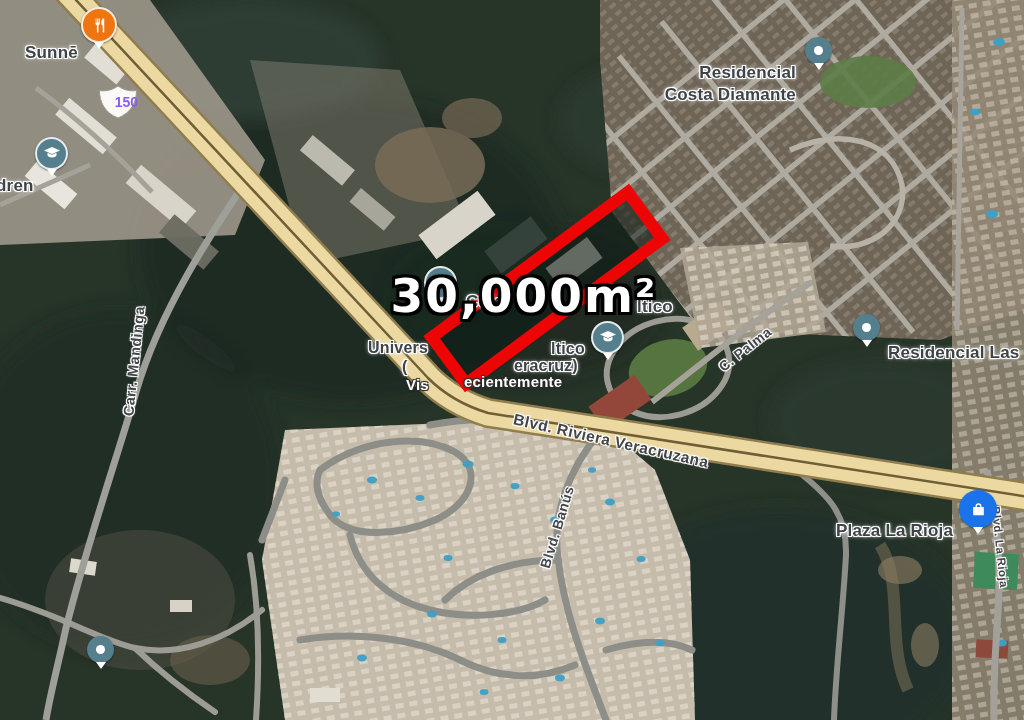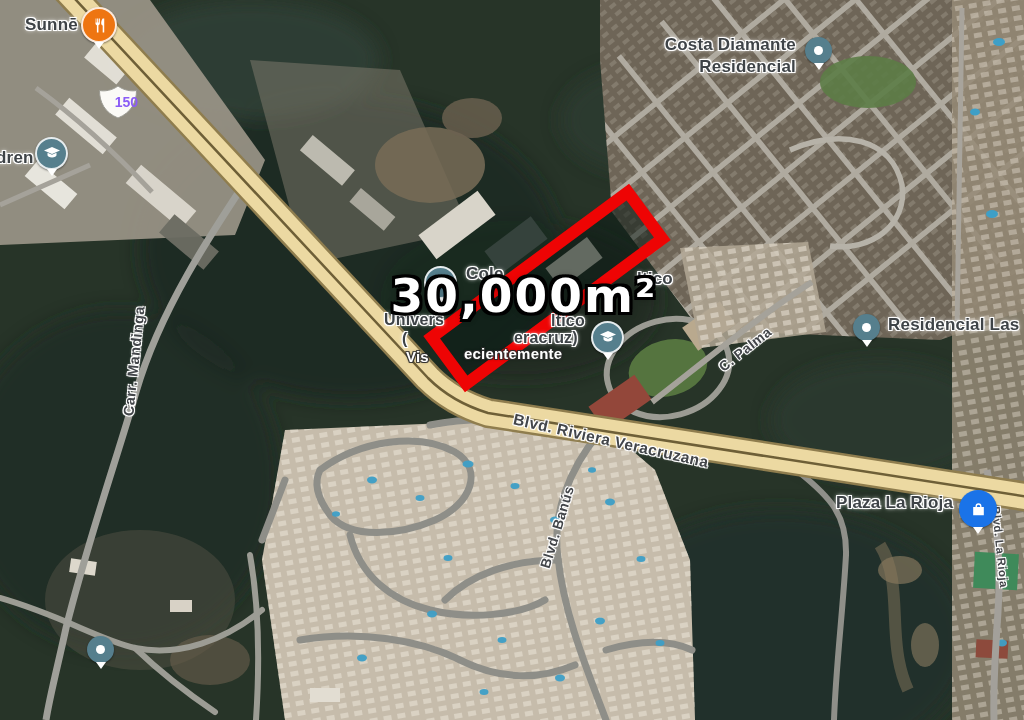--- a/index.html
+++ b/index.html
@@ -3,21 +3,21 @@
 <meta charset="utf-8">
 <style>
   html,body{margin:0;padding:0;background:#111;}
   #stage{position:relative;width:1024px;height:720px;overflow:hidden;
          font-family:"Liberation Sans",sans-serif;cursor:grab;}
   #stage svg.mapbg{position:absolute;left:0;top:0;}
   
   .lbl{position:absolute;white-space:nowrap;color:#3e4347;font-weight:700;
        font-size:17px;letter-spacing:.2px;
        text-shadow:-1px -1px 0 #fff,1px -1px 0 #fff,-1px 1px 0 #fff,1px 1px 0 #fff,
-                   0 0 3px #fff,0 0 5px #fff;z-index:6;}
+                   0 0 3px #fff,0 0 5px #fff;z-index:6;margin-top:28px;}
   .lbl.small{font-size:16px;}
   .lbl.white{color:#fff;font-weight:600;font-size:15px;
        text-shadow:-1px -1px 0 rgba(45,45,45,.85),1px -1px 0 rgba(45,45,45,.85),
                    -1px 1px 0 rgba(45,45,45,.85),1px 1px 0 rgba(45,45,45,.85),
                    0 0 3px rgba(0,0,0,.65);}
   .lbl.right{text-align:right;}
   .road{position:absolute;white-space:nowrap;color:#43464a;font-weight:700;
         font-size:15px;letter-spacing:.4px;
         text-shadow:-1px -1px 0 #fff,1px -1px 0 #fff,-1px 1px 0 #fff,1px 1px 0 #fff,0 0 3px #fff;
         transform-origin:center;z-index:5;}
@@ -273,28 +273,28 @@
       <svg width="17" height="17" viewBox="0 0 16 16" fill="#fff">
         <path d="M5.2 5.6V5a2.8 2.8 0 015.6 0v.6H13V13.4H3V5.6h2.2zm1.3 0h3V5a1.5 1.5 0 00-3 0v.6z"></path>
       </svg>
     </div>
     <div class="tail"></div>
   </div>
 
   <div class="lbl" style="left:25px;top:15px;">Sunnē</div>
   <div class="lbl" style="left:-4px;top:148px;">dren</div>
   <div class="lbl right ln2" style="left:658px;top:34px;width:138px;">
+    <div>Residencial</div>
     <div>Costa Diamante</div>
-    <div>Residencial</div>
   </div>
   <div class="lbl" style="left:888px;top:315px;">Residencial Las</div>
   <div class="lbl" style="left:836px;top:493px;">Plaza La Rioja</div>
   <div class="lbl" style="left:466px;top:264px;">Cole</div>
   <div class="lbl" style="left:625px;top:269px;padding-left:12px;">ltico</div>
-  <div class="lbl small" style="left:384px;top:311px;">Univers</div>
+  <div class="lbl small" style="left:368px;top:311px;">Univers</div>
   <div class="lbl small" style="left:551px;top:312px;">ltico</div>
   <div class="lbl small" style="left:402px;top:330px;">(</div>
   <div class="lbl small" style="left:514px;top:329px;">eracruz)</div>
   <div class="lbl white" style="left:406px;top:348px;">Vis</div>
   <div class="lbl white" style="left:464px;top:345px;">ecientemente</div>
 
   <div class="road" style="left:611px;top:441px;transform:translate(-50%,-50%) rotate(12.6deg);font-size:15.5px;">Blvd. Riviera Veracruzana</div>
   <div class="road" style="left:557px;top:527px;transform:translate(-50%,-50%) rotate(-73deg);font-size:14px;">Blvd. Banús</div>
   <div class="road" style="left:745px;top:349px;transform:translate(-50%,-50%) rotate(-38deg);font-size:14px;">C. Palma</div>
   <div class="road" style="left:134px;top:361px;transform:translate(-50%,-50%) rotate(-84deg);font-size:14.5px;">Carr. Mandinga</div>

